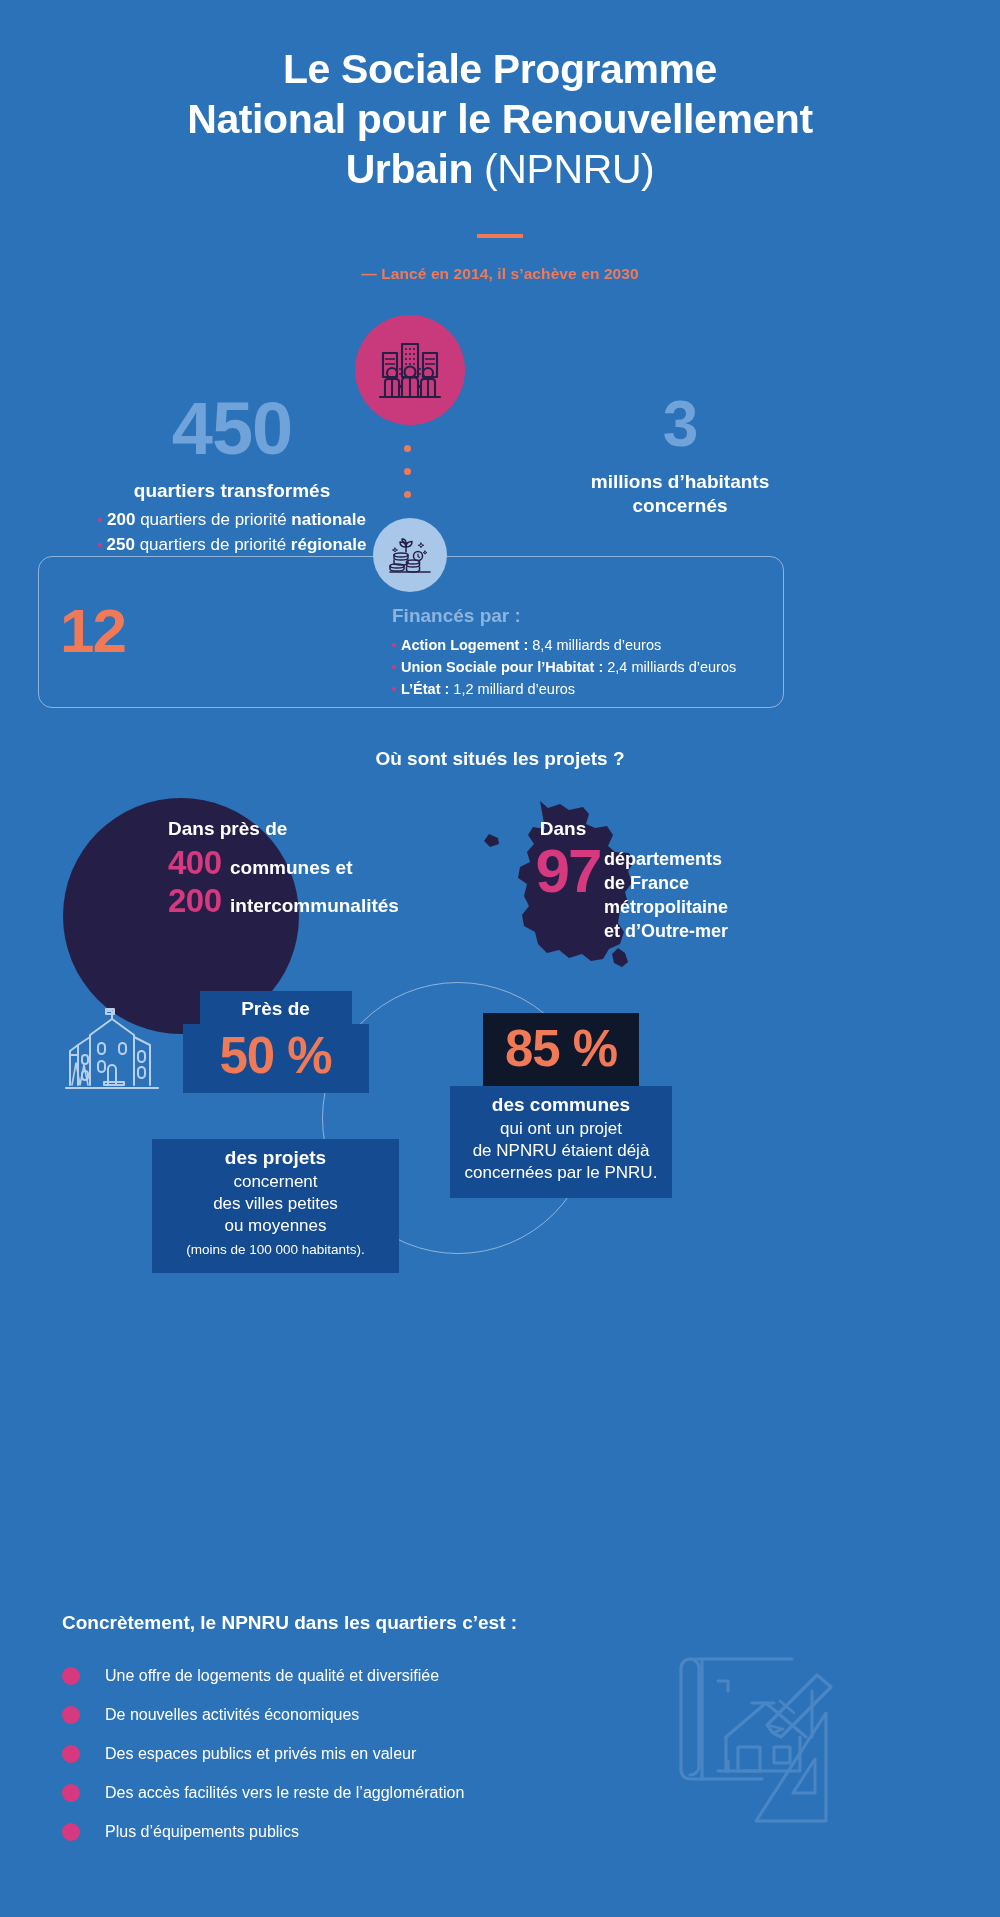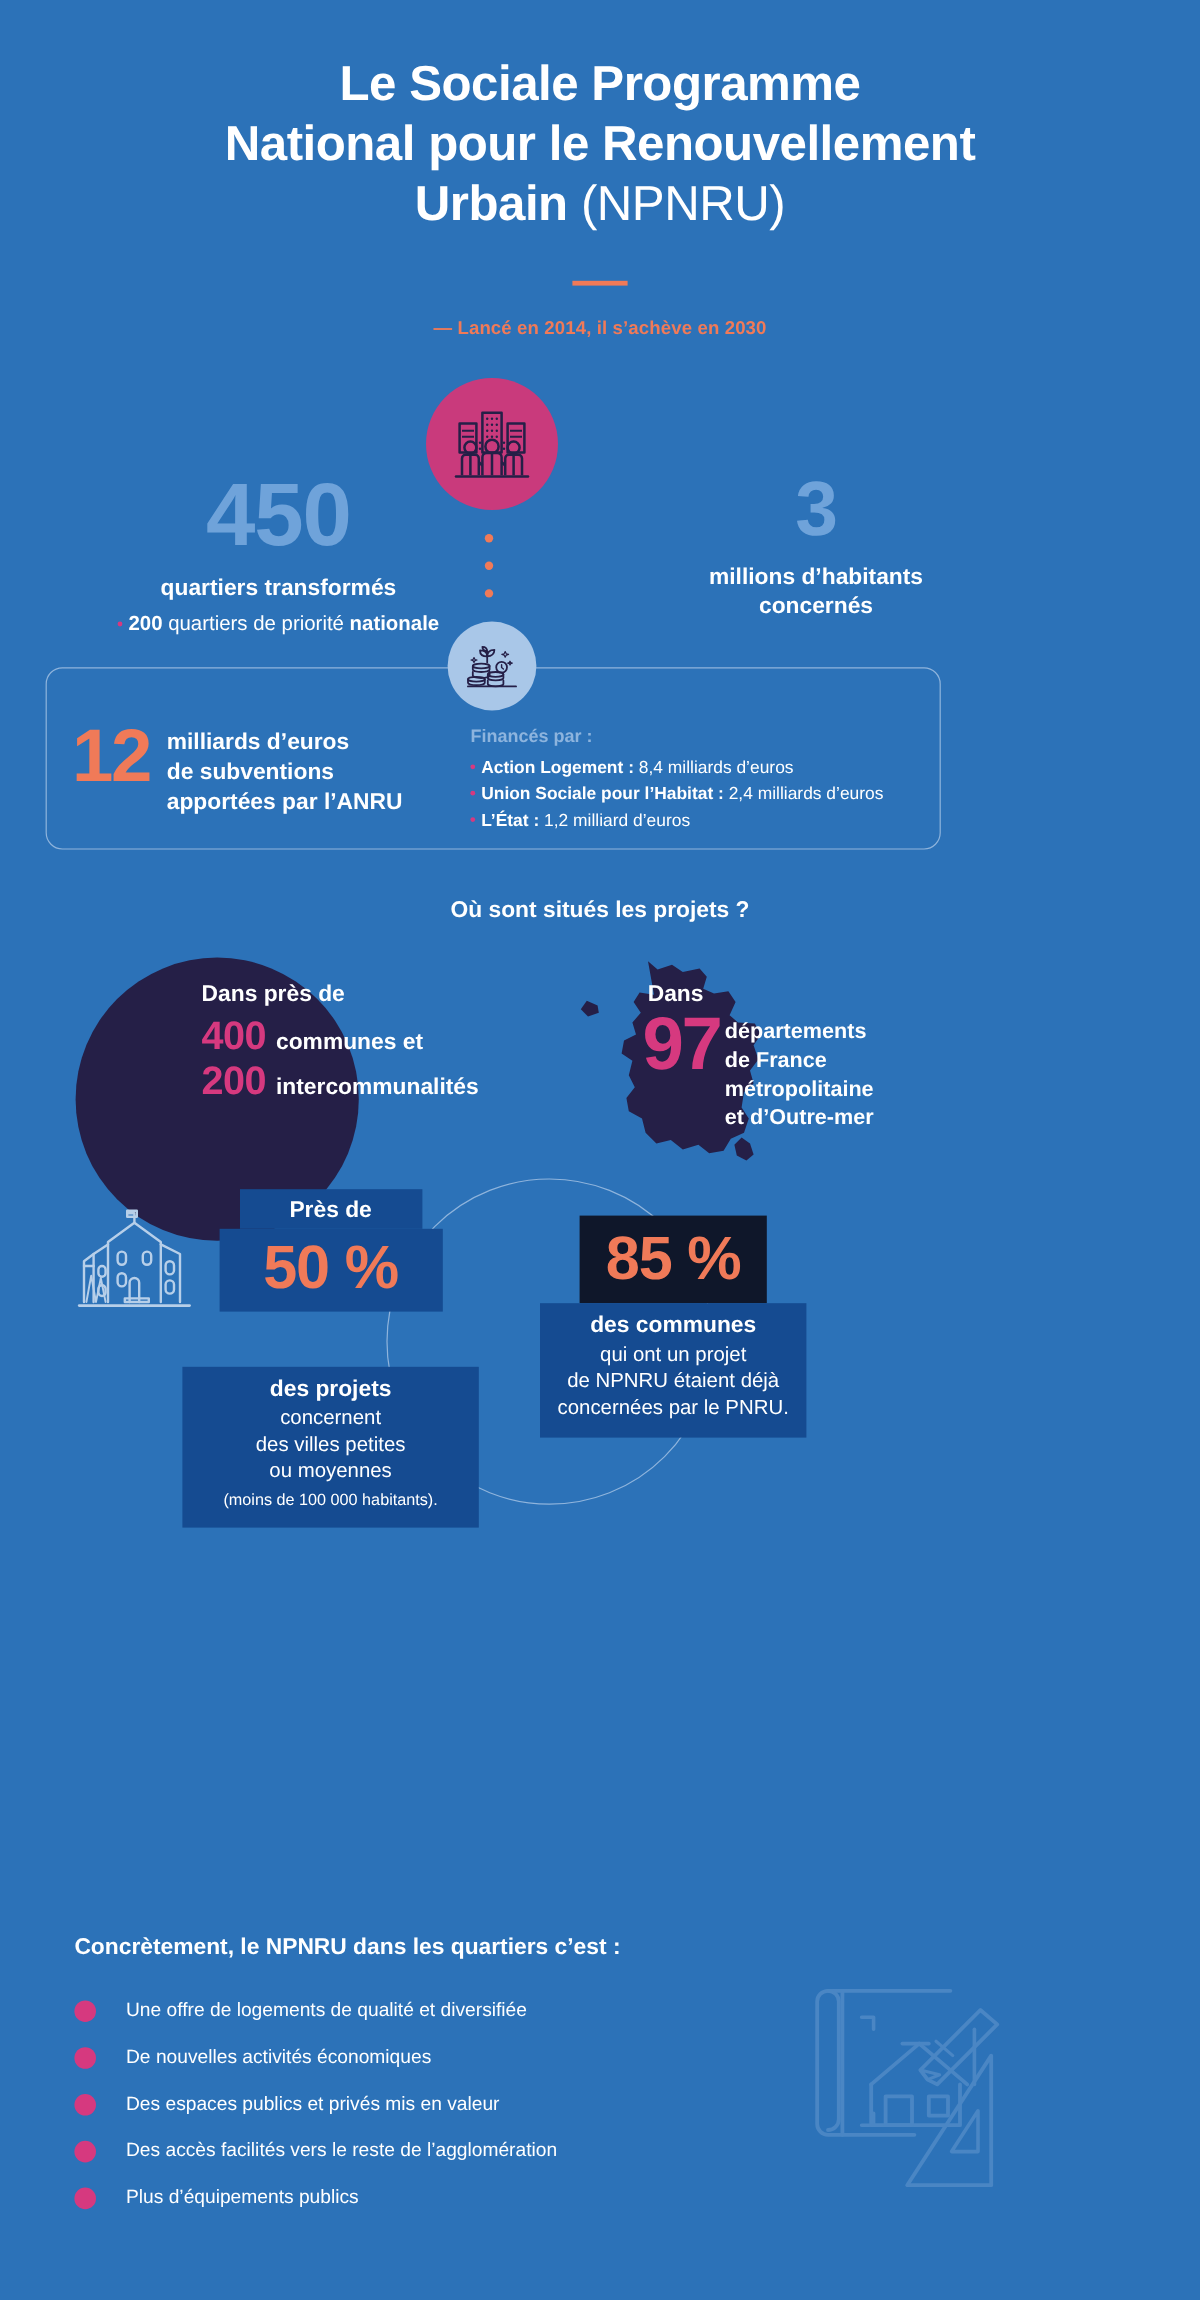--- a/index.html
+++ b/index.html
@@ -84,21 +84,21 @@
     width: 746px; height: 152px;
     border: 1px solid #8fb4dc; border-radius: 14px;
   }
   .panel-left { position: absolute; top: 600px; left: 60px; display: flex; align-items: flex-start; }
   .num12 {
     font-size: 62px; font-weight: bold; color: #f07a58; line-height: 0.95;
     letter-spacing: -2px; margin-right: 14px; margin-top: 2px;
   }
   .panel-left-text { font-size: 19px; font-weight: bold; line-height: 1.32; padding-top: 6px; }
   .panel-right { position: absolute; top: 605px; left: 392px; }
-  .fin-head { font-size: 15px; font-weight: bold; color: #8db4de; margin-bottom: 7px; }
+  .fin-head { font-size: 19px; font-weight: bold; color: #8db4de; margin-bottom: 7px; }
   .fin-list { font-size: 14.5px; line-height: 1.52; }
   .fin-list .li { white-space: nowrap; }
   .fin-list b { font-weight: bold; }
 
   
   .where-title {
     position: absolute; top: 748px; left: 0; width: 1000px; text-align: center;
     font-size: 19px; font-weight: bold;
   }
   .dark-circle {
@@ -233,20 +233,23 @@
       <i></i>
   </div>
 
   <div class="stat-left">
     <div class="bignum">450</div>
     <div class="stat-caption">quartiers transformés</div>
     <div class="sub-list">
       <div class="li">
         <span class="dotmark"></span><b>200</b><span> quartiers de priorité </span><b>nationale</b>
       </div>
+      <div class="li">
+        <span class="dotmark"></span><b>250</b><span> quartiers de priorité </span><b>régionale</b>
+      </div>
     </div>
   </div>
 
   <div class="stat-right">
     <div class="bignum small">3</div>
     <div class="stat-caption">
       <span>millions d’habitants</span><br>
       <span>concernés</span>
     </div>
   </div>
@@ -271,25 +274,20 @@
       <path d="M30 20v2.3l1.5 1.2" stroke-width="1.2"></path>
       <path d="M7 14l.8 1.6L9.5 16l-1.7.5L7 18l-.8-1.5L4.5 16l1.7-.4z" stroke-width="1"></path>
       <path d="M33 9l.9 1.8 1.9.5-1.9.6-.9 1.8-.9-1.8-1.9-.6 1.9-.5z" stroke-width="1"></path>
       <path d="M37 17l.6 1.2 1.3.4-1.3.4-.6 1.2-.6-1.2-1.3-.4 1.3-.4z" stroke-width="1"></path>
       <path d="M2 38h40" stroke-width="1.6"></path>
     </svg>
   </div>
 
   <div class="panel-left">
     <div class="num12">12</div>
-    <div class="panel-left-text">
-      <span>milliards d’euros</span><br>
-      <span>de subventions</span><br>
-      <span>apportées par l’ANRU</span>
-    </div>
   </div>
 
   <div class="panel-right">
     <div class="fin-head">Financés par :</div>
     <div class="fin-list">
       <div class="li">
         <span class="dotmark"></span><b>Action Logement :</b><span> 8,4 milliards d’euros</span>
       </div>
       <div class="li">
         <span class="dotmark"></span><b>Union Sociale pour l’Habitat :</b><span> 2,4 milliards d’euros</span>

